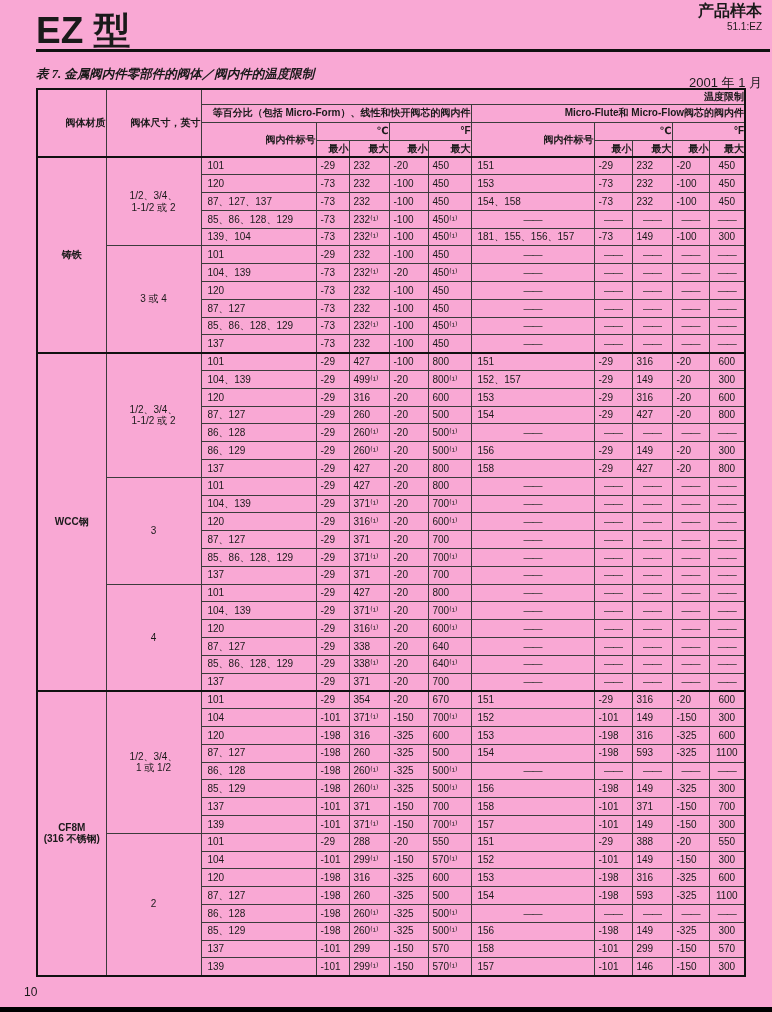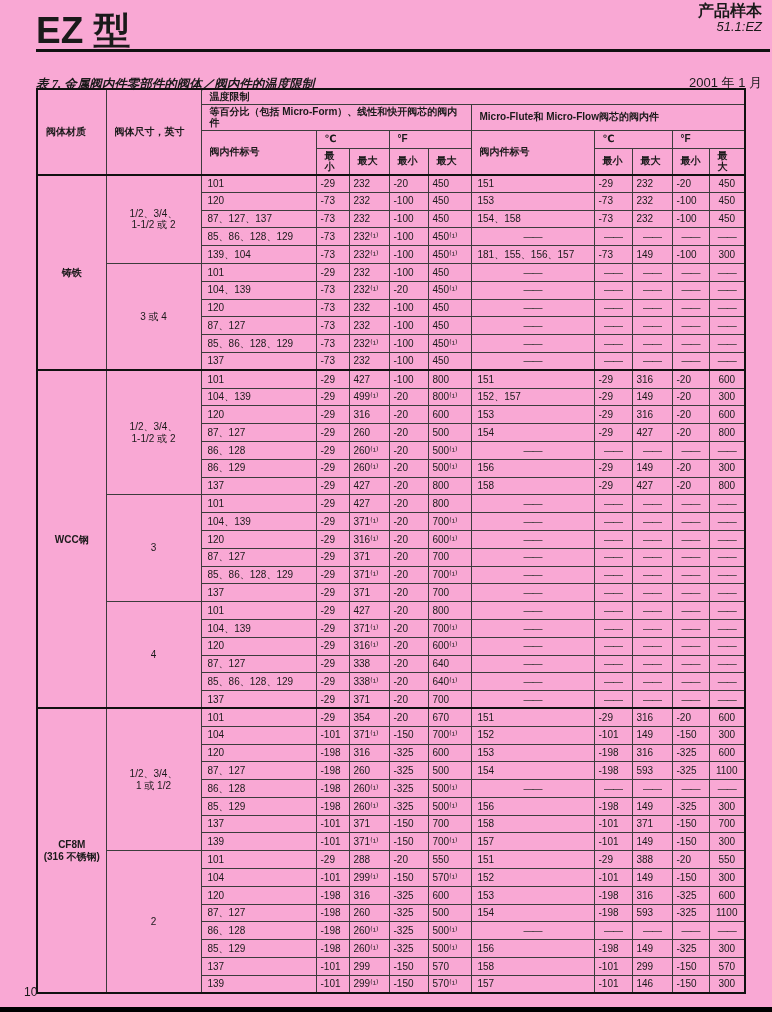--- a/index.html
+++ b/index.html
@@ -2,31 +2,31 @@
 <html><head>
 <meta charset="utf-8">
 <style>
   html,body{margin:0;padding:0;background:#e8e8e8;}
   .page{position:relative;width:772px;height:1012px;background:#f9a8d4;
         font-family:"Liberation Sans","DejaVu Sans",sans-serif;color:#1a1a1a;overflow:hidden;}
   
   .brand{position:absolute;top:6px;left:36px;font-size:37px;font-weight:bold;letter-spacing:0px;}
   .docinfo{position:absolute;top:3px;right:10px;text-align:right;line-height:16px;}
   .docinfo .l1{font-size:16px;font-weight:bold;}
-  .docinfo .l2{font-size:13px;font-style:italic;}
+  .docinfo .l2{font-size:10px;}
   .docinfo .l3{font-size:13px;margin-top:40px;}
   .rule{position:absolute;top:49px;left:36px;width:734px;height:2.5px;background:#111;}
-  .caption{position:absolute;top:76px;left:36px;font-size:12.5px;font-weight:bold;font-style:italic;
+  .caption{position:absolute;top:66px;left:36px;font-size:12.5px;font-weight:bold;font-style:italic;
            font-family:"Liberation Serif","DejaVu Serif",serif;}
   
   table.tt{position:absolute;top:88px;left:36px;width:708px;table-layout:fixed;
            border-collapse:collapse;border:2px solid #111;}
   .tt th,.tt td{border:1px solid #3c3c3c;padding:0 3px;font-size:10px;line-height:1.15;
                 vertical-align:middle;overflow:hidden;}
-  .tt thead th{font-weight:bold;text-align:left;padding:1px 8px;}
+  .tt thead th{font-weight:bold;text-align:right;padding:1px 0;}
   .tt thead tr.r1{height:15px;}
   .tt thead tr.r2{height:18px;}
   .tt thead tr.r3{height:18px;}
   .tt thead tr.r4{height:17px;}
   .tt tbody tr{height:17.8px;}
   .tt td.mat{text-align:center;font-weight:bold;white-space:pre-line;}
   .tt td.size{text-align:center;white-space:pre-line;}
   .tt td.trim{text-align:left;padding-left:6px;white-space:nowrap;}
   .tt td.num{text-align:left;padding-left:4px;white-space:nowrap;}
   .tt td.cnum{text-align:center;padding:0 1px;white-space:nowrap;}

